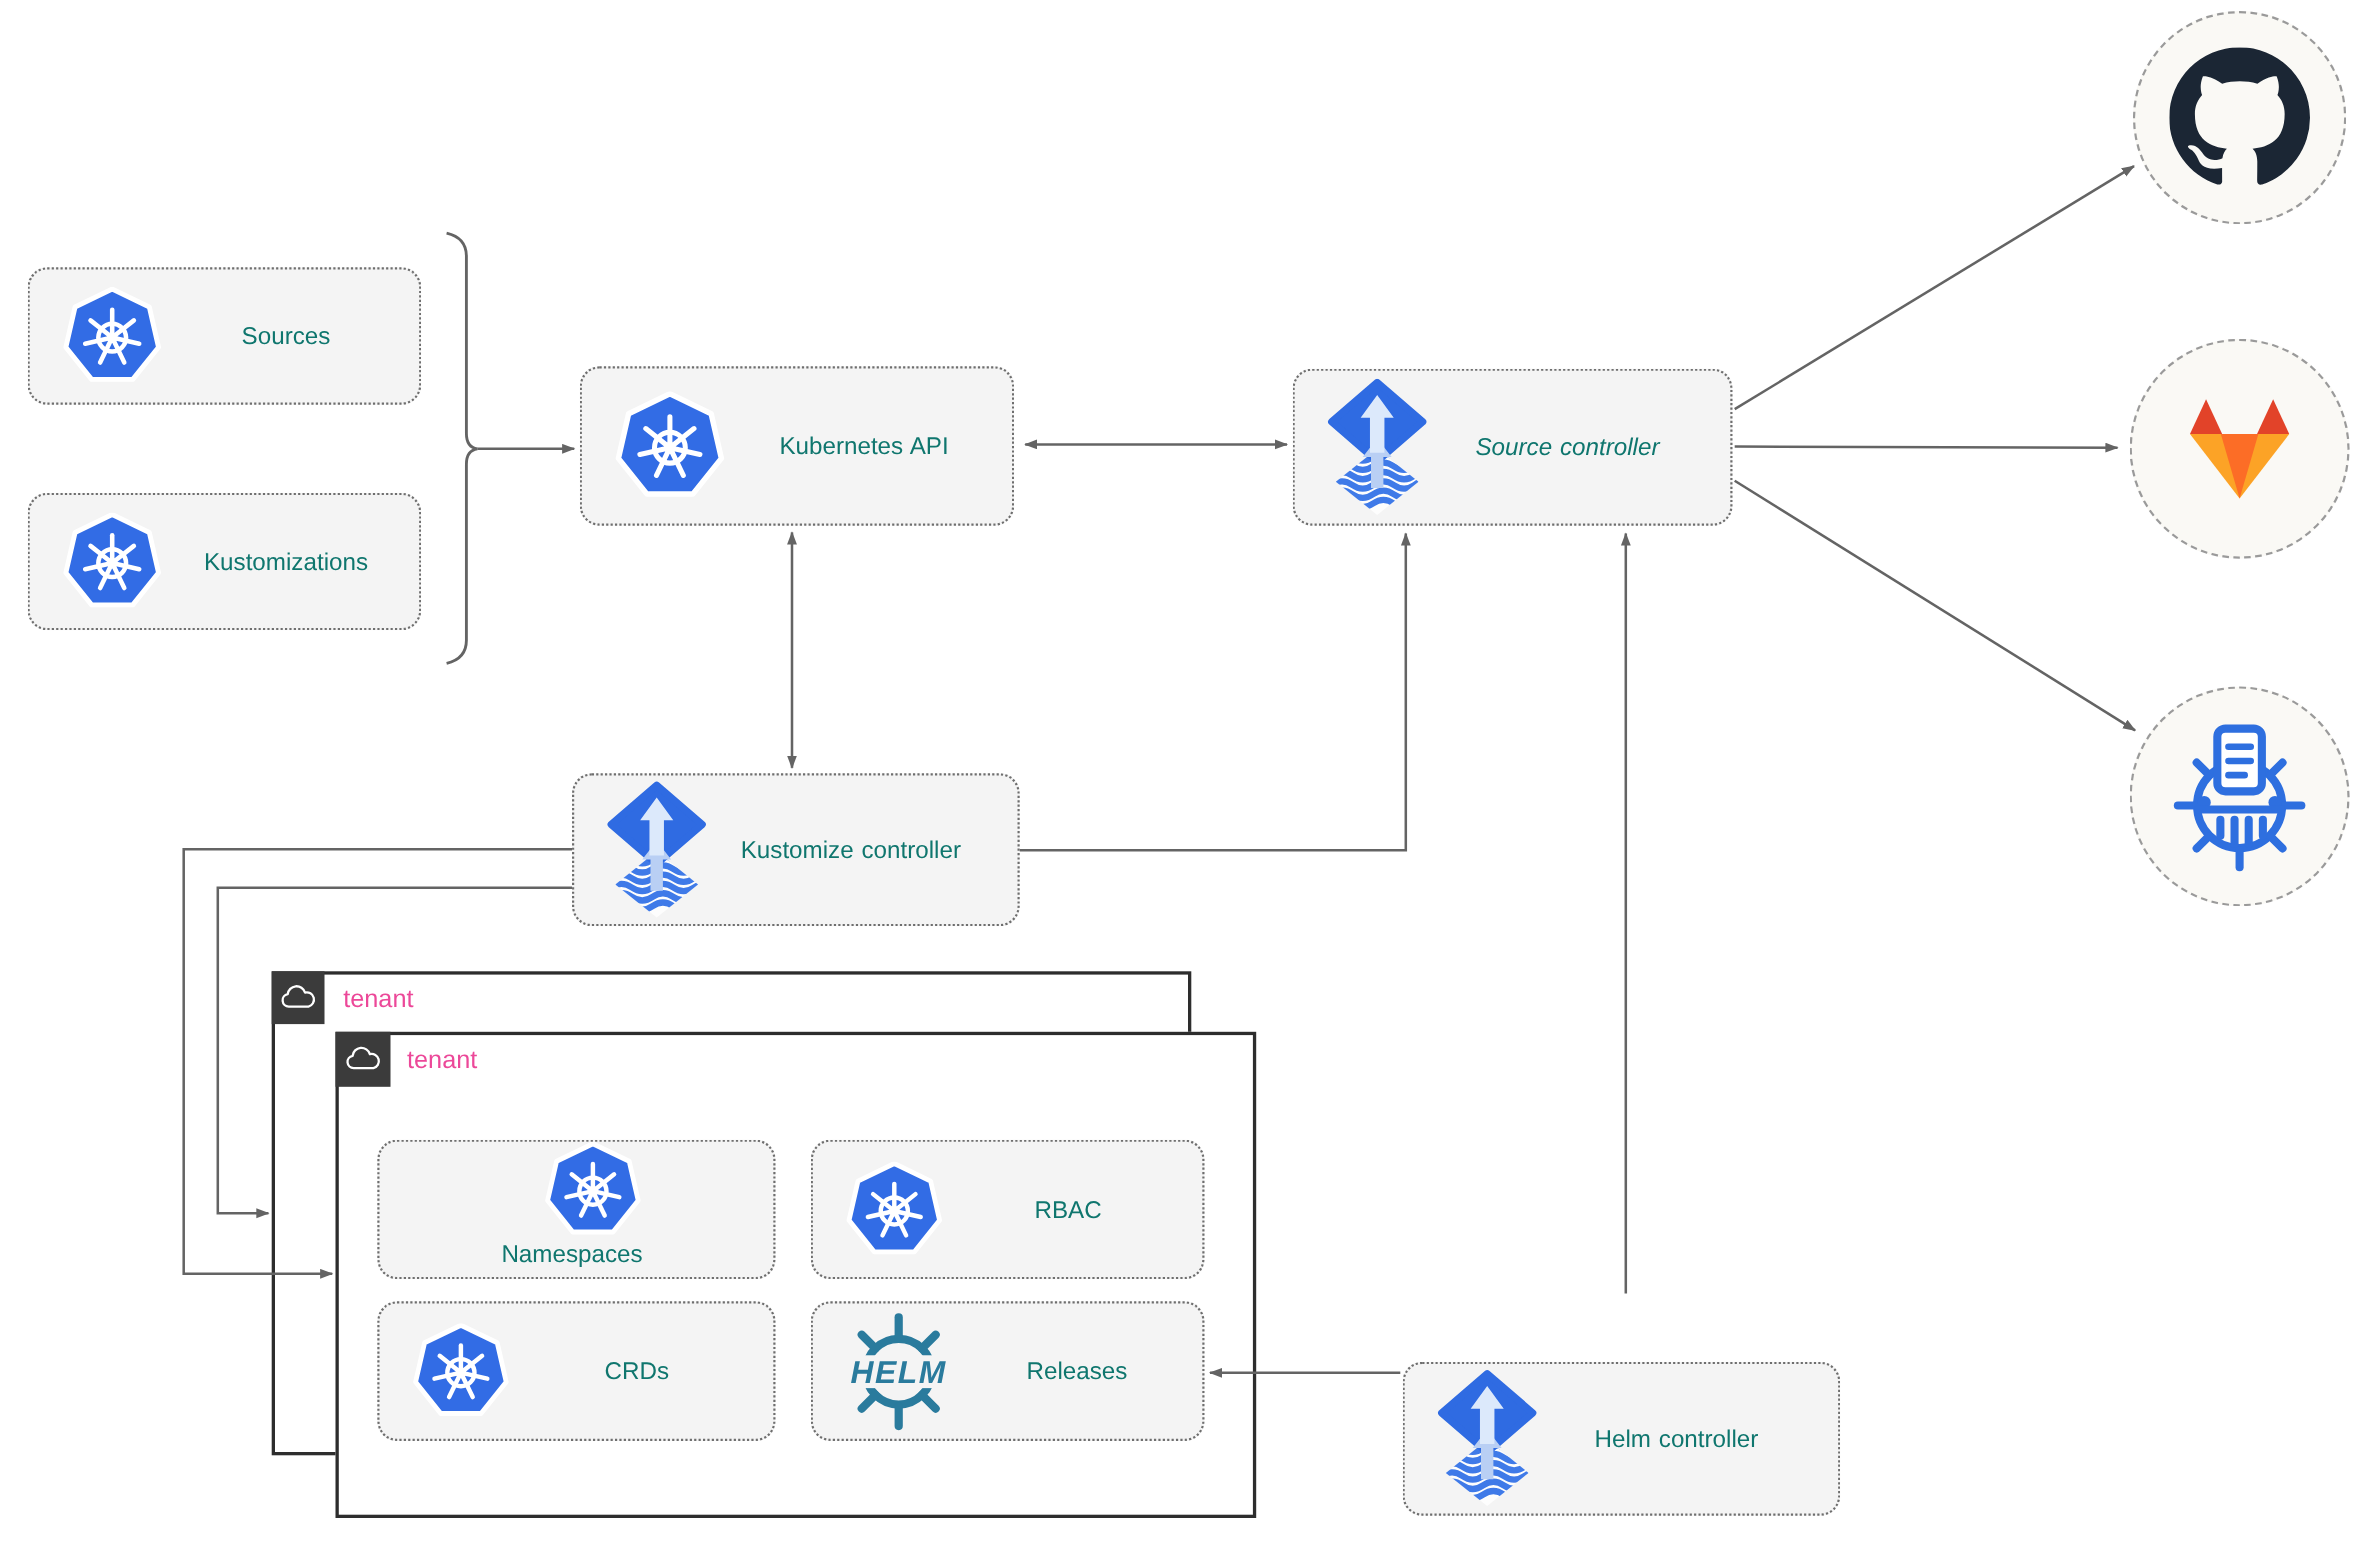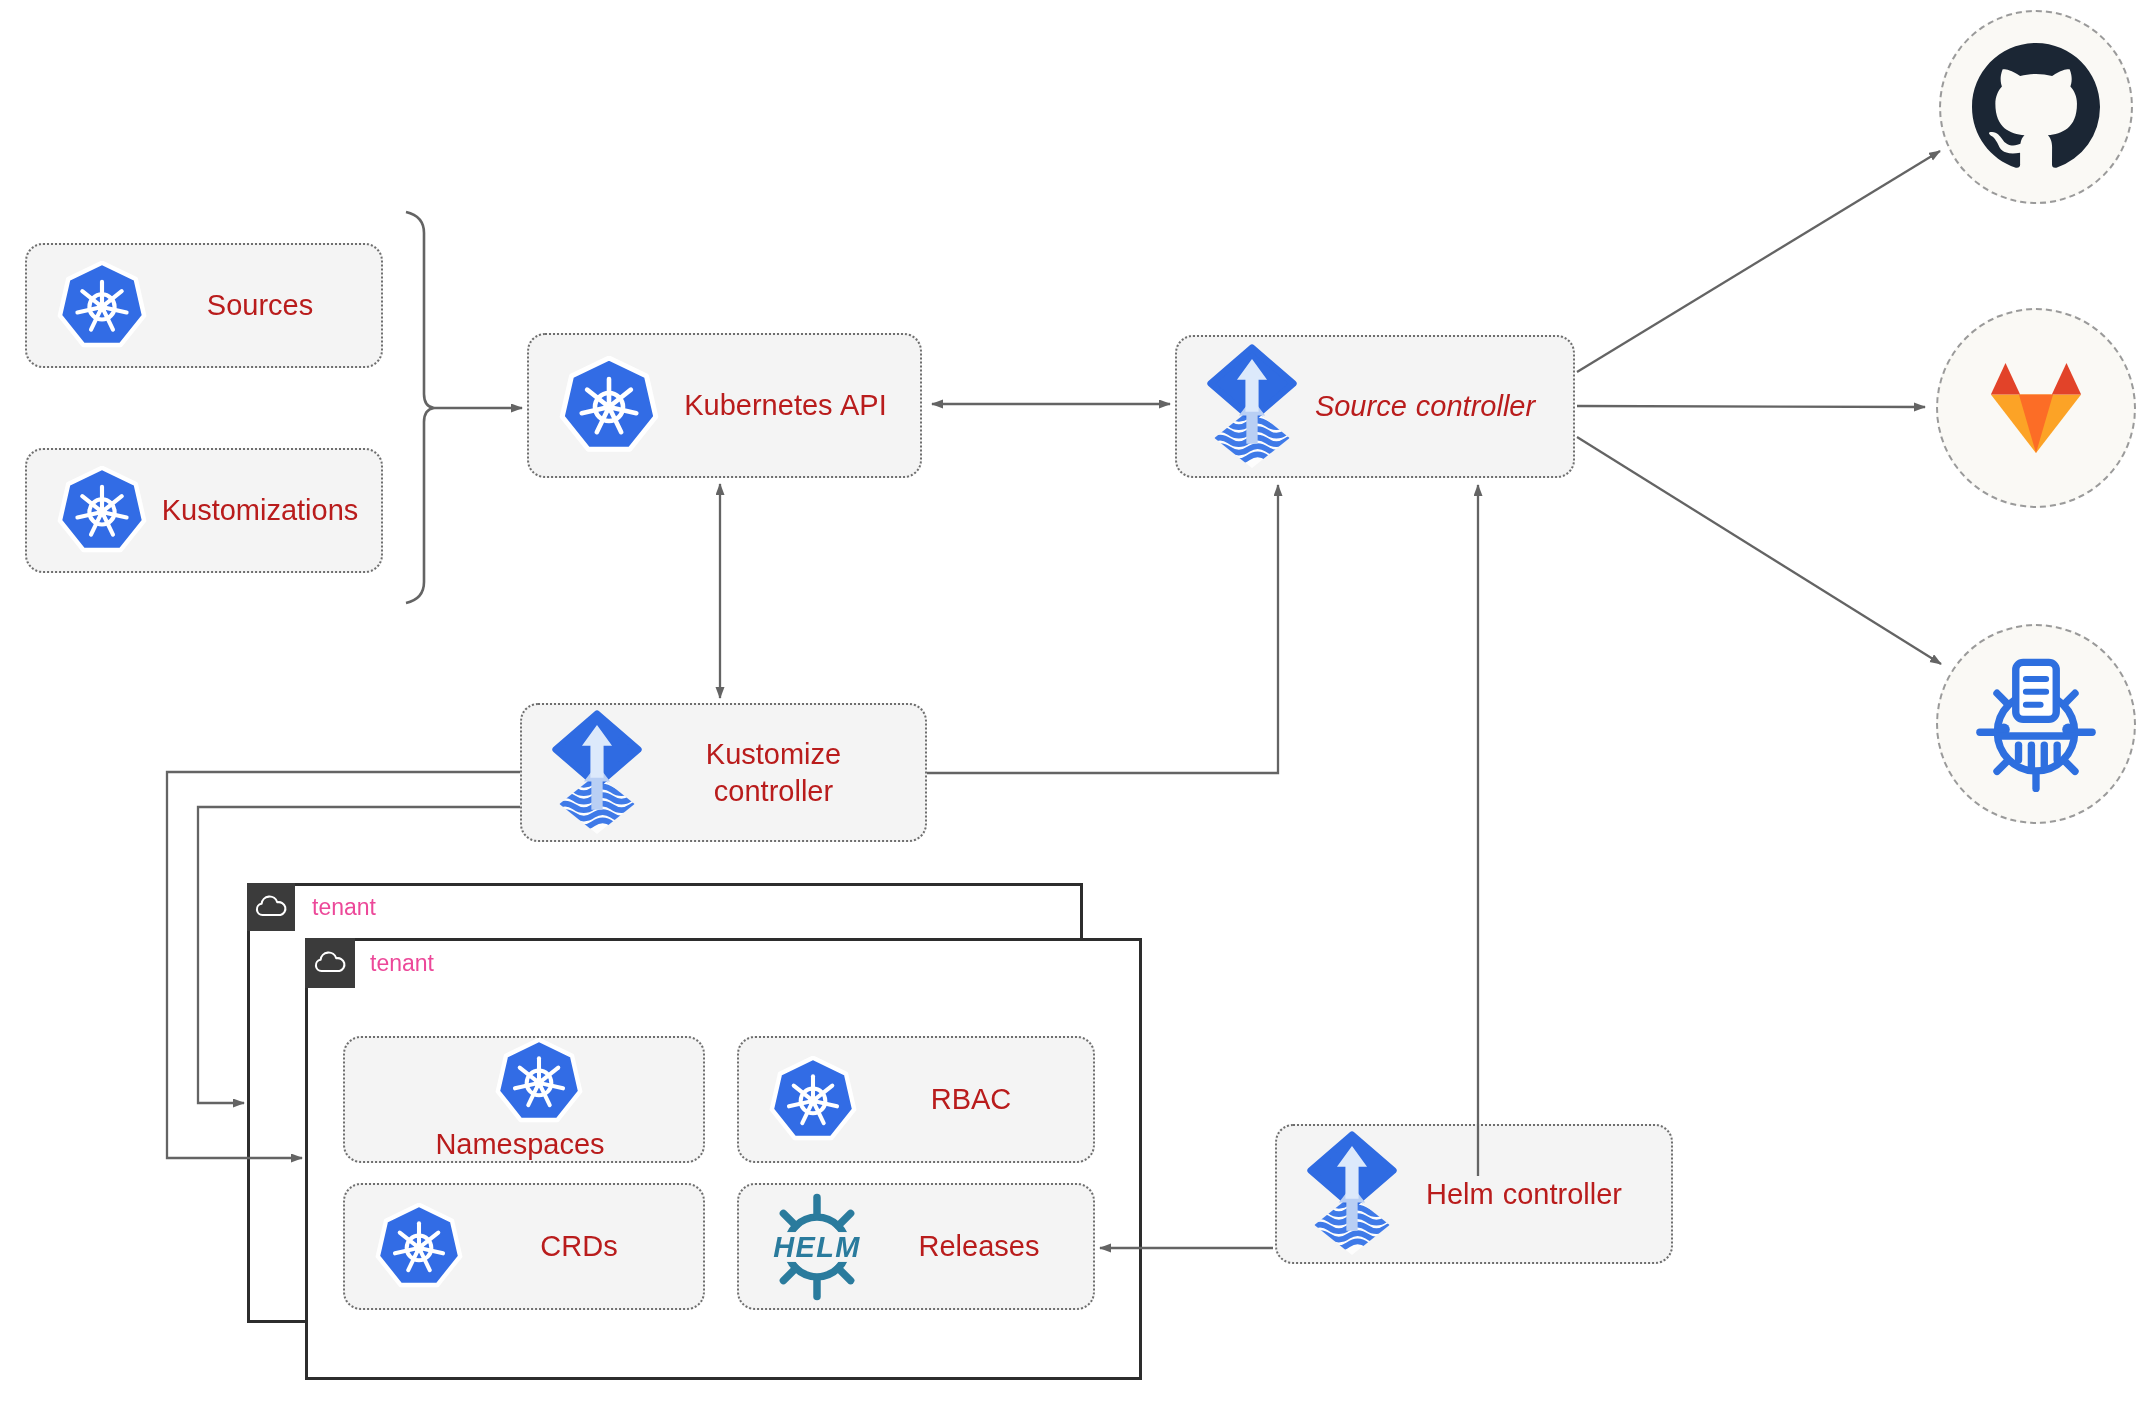--- a/index.html
+++ b/index.html
@@ -4,21 +4,21 @@
 <style>
   html,body{margin:0;padding:0;background:#ffffff;}
   body{font-family:"Liberation Sans", sans-serif; color:#111;}
   #stage{position:relative;width:2144px;height:1407px;background:#ffffff;overflow:hidden;}
 
   
   .node{position:absolute;box-sizing:border-box;background:#f4f4f4;
         border:2px dotted #6e6e6e;border-radius:18px;
         display:flex;align-items:center;z-index:3;}
   .node .ic{flex:0 0 auto;display:flex;align-items:flex-start;justify-content:center;margin-left:30px;font-style:italic;}
-  .node .lbl{flex:1 1 auto;text-align:center;font-size:29px;line-height:1.25;color:#b91c1c;
+  .node .lbl{flex:1 1 auto;text-align:center;font-size:22px;line-height:1.25;color:#0f766e;
              padding:0 18px 0 10px;word-spacing:1px;}
 
   
   .tenant{position:absolute;box-sizing:border-box;background:#ffffff;border:3px solid #2d2d2d;}
   .tenant .tab{position:absolute;top:-3px;left:-3px;width:50px;height:50px;background:#3b3b3b;
                display:flex;align-items:center;justify-content:center;}
   .tenant .tlabel{position:absolute;top:-3px;left:62px;height:50px;line-height:50px;
                   font-size:23px;color:#ec4899;}
   #tenant-back{z-index:1;}
   #tenant-front{z-index:2;}
@@ -181,21 +181,21 @@
 
   <div class="node" style="left:520px;top:703px;width:407px;height:139px;">
     <span class="ic" style="margin-left:26px;">
       <svg width="98" height="126">
           <use href="#sym-flux"></use>
         </svg>
       </span>
     <span class="lbl" style="padding-right:34px;">Kustomize controller</span>
   </div>
 
-  <div class="node" style="left:1275px;top:1124px;width:398px;height:140px;">
+  <div class="node" style="left:1275px;top:1238px;width:398px;height:140px;">
     <span class="ic" style="margin-left:26px;">
       <svg width="98" height="126">
           <use href="#sym-flux"></use>
         </svg>
       </span>
     <span class="lbl" style="padding-right:34px;">Helm controller</span>
   </div>
 
   <div class="node" style="left:343px;top:1036px;width:362px;height:127px;flex-direction:column;">
     <span class="ic">

